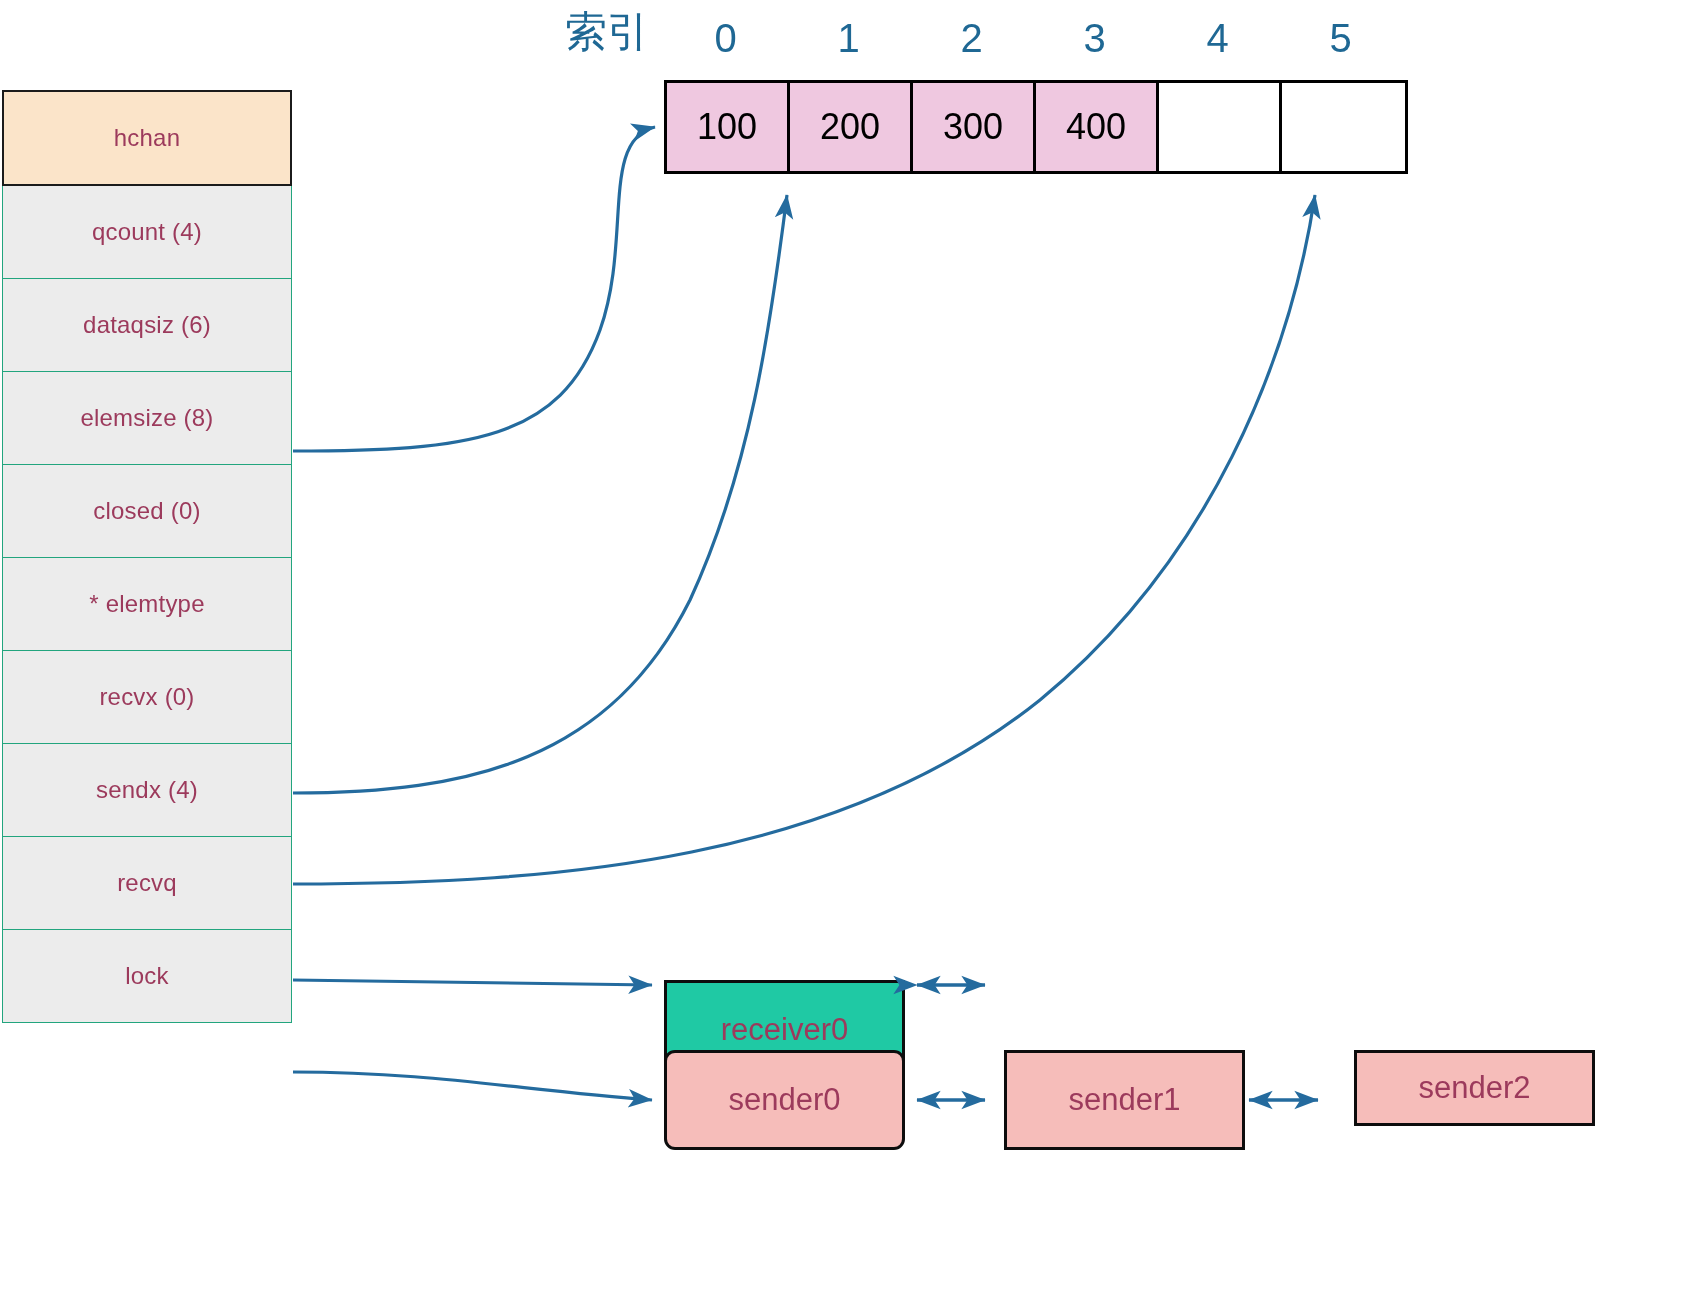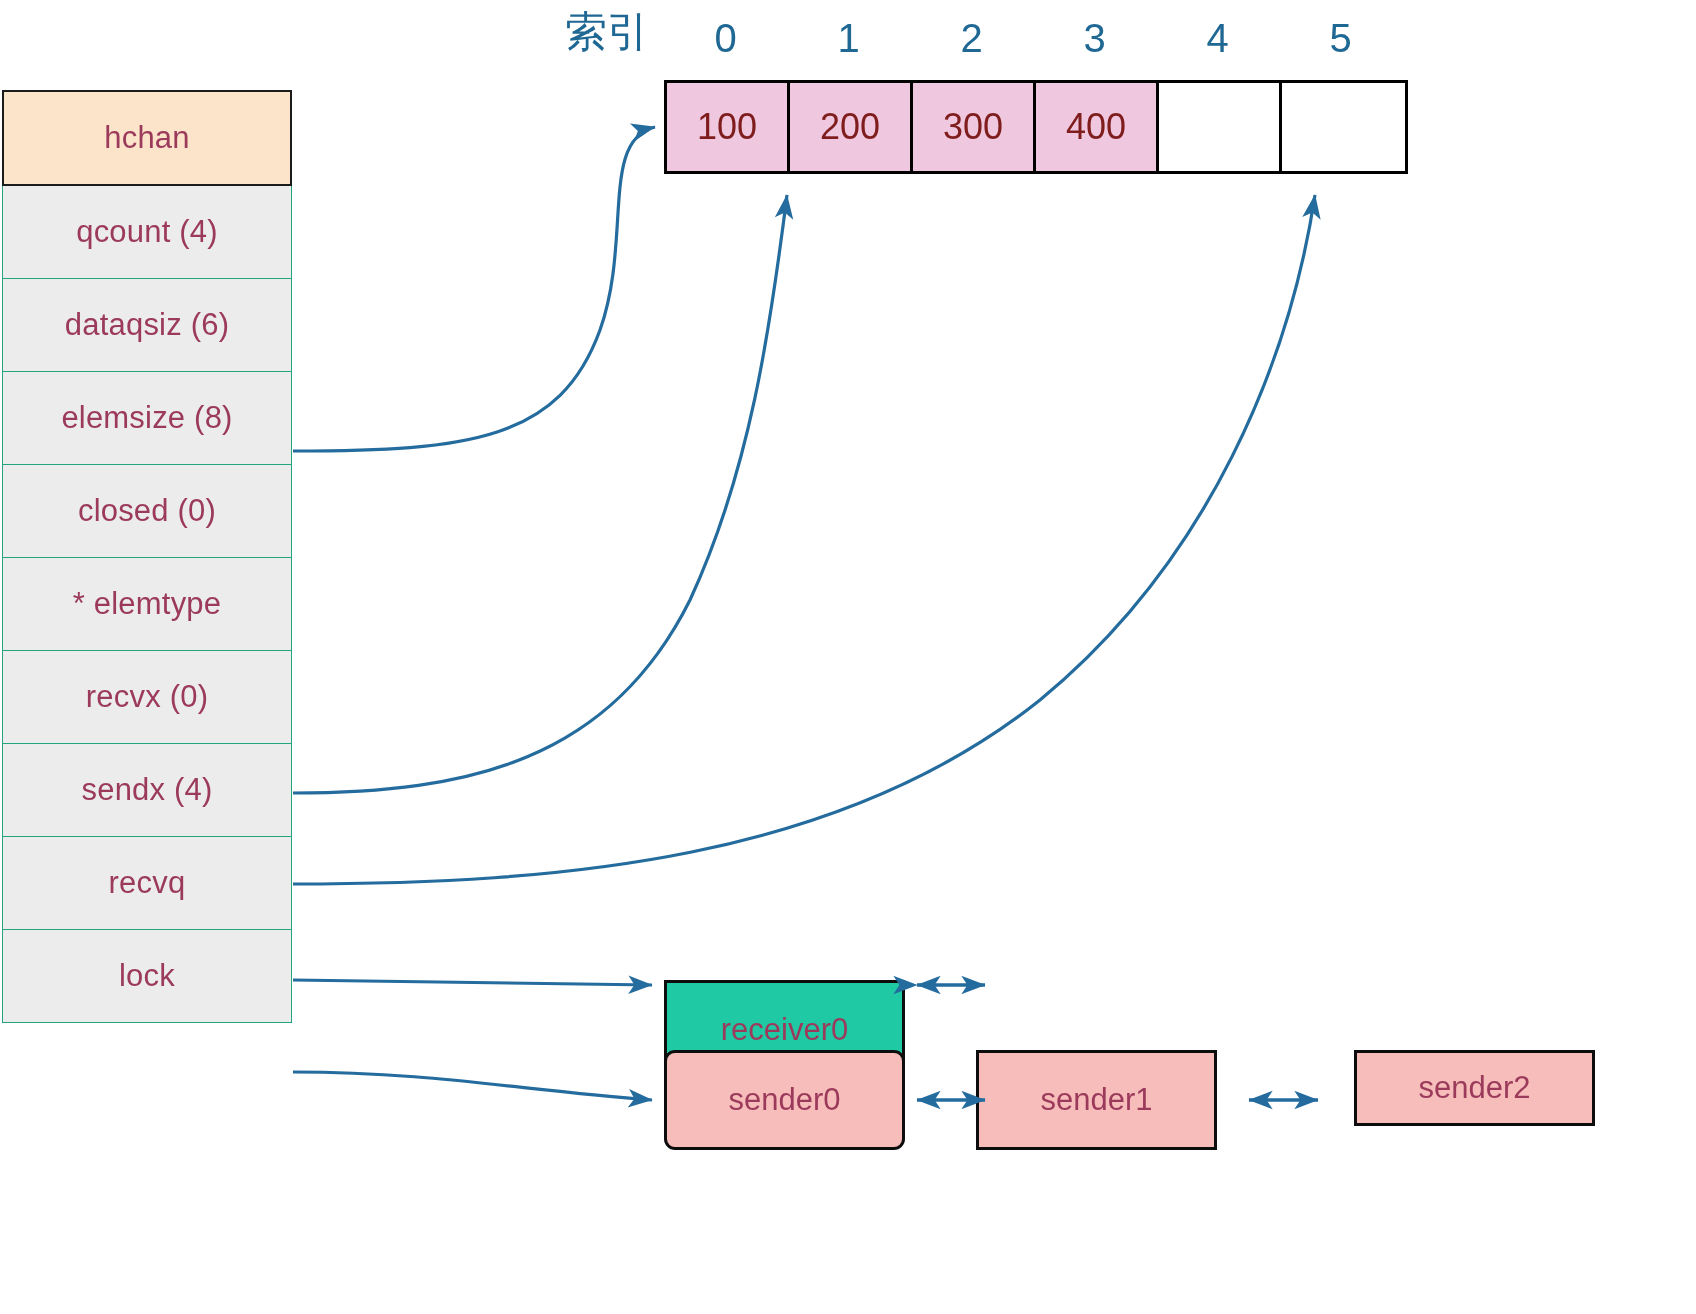--- a/index.html
+++ b/index.html
@@ -29,21 +29,21 @@
     box-sizing: border-box;
     width: 290px;
     height: 93px;
     display: flex;
     align-items: center;
     justify-content: center;
     background: #ececec;
     border: 1.6px solid #22a57e;
     border-top: none;
     color: #9c3a5c;
-    font-size: 31px;
+    font-size: 24px;
     letter-spacing: 0.2px;
   }
   .struct-row.header {
     background: #fbe4c9;
     border: 2px solid #1b1b1b;
     height: 96px;
   }
   .struct-row.header .struct-label { color: #9c3a5c; }
 
   
@@ -84,21 +84,21 @@
     height: 94px;
   }
   .buf-cell {
     box-sizing: border-box;
     width: 123px;
     height: 88px;
     display: flex;
     align-items: center;
     justify-content: center;
     font-size: 36px;
-    color: #7f1d1d;
+    color: #000000;
     background: #ffffff;
     border-right: 3px solid #000000;
   }
   .buf-cell:last-child { border-right: none; }
   .buf-cell.filled { background: #efc8e0; }
 
   
   .gbox {
     position: absolute;
     box-sizing: border-box;
@@ -179,21 +179,21 @@
     <div class="buf-cell"></div>
   </div>
 
   <div class="gbox receiver" style="left:664px; top:980px; width:241px; height:100px;">
     <span>receiver0</span>
   </div>
 
   <div class="gbox sender" style="left:664px; top:1050px; width:241px; height:100px;border-radius:11px;">
     <span>sender0</span>
   </div>
-  <div class="gbox sender" style="left:976px; top:1050px; width:241px; height:100px;">
+  <div class="gbox sender" style="left:1004px; top:1050px; width:241px; height:100px;">
     <span>sender1</span>
   </div>
   <div class="gbox sender" style="left:1330px; top:1050px; width:241px; height:76px;margin-left:24px;">
     <span>sender2</span>
   </div>
 
   <svg id="connectors" viewBox="0 0 1696 1314">
     <defs>
       <marker id="arrow" markerWidth="9" markerHeight="9" refX="7.4" refY="3.2" orient="auto" markerUnits="strokeWidth">
         <path d="M0,0.3 L7.6,3.2 L0,6.1 L1.9,3.2 Z" fill="#246b9e"></path>

